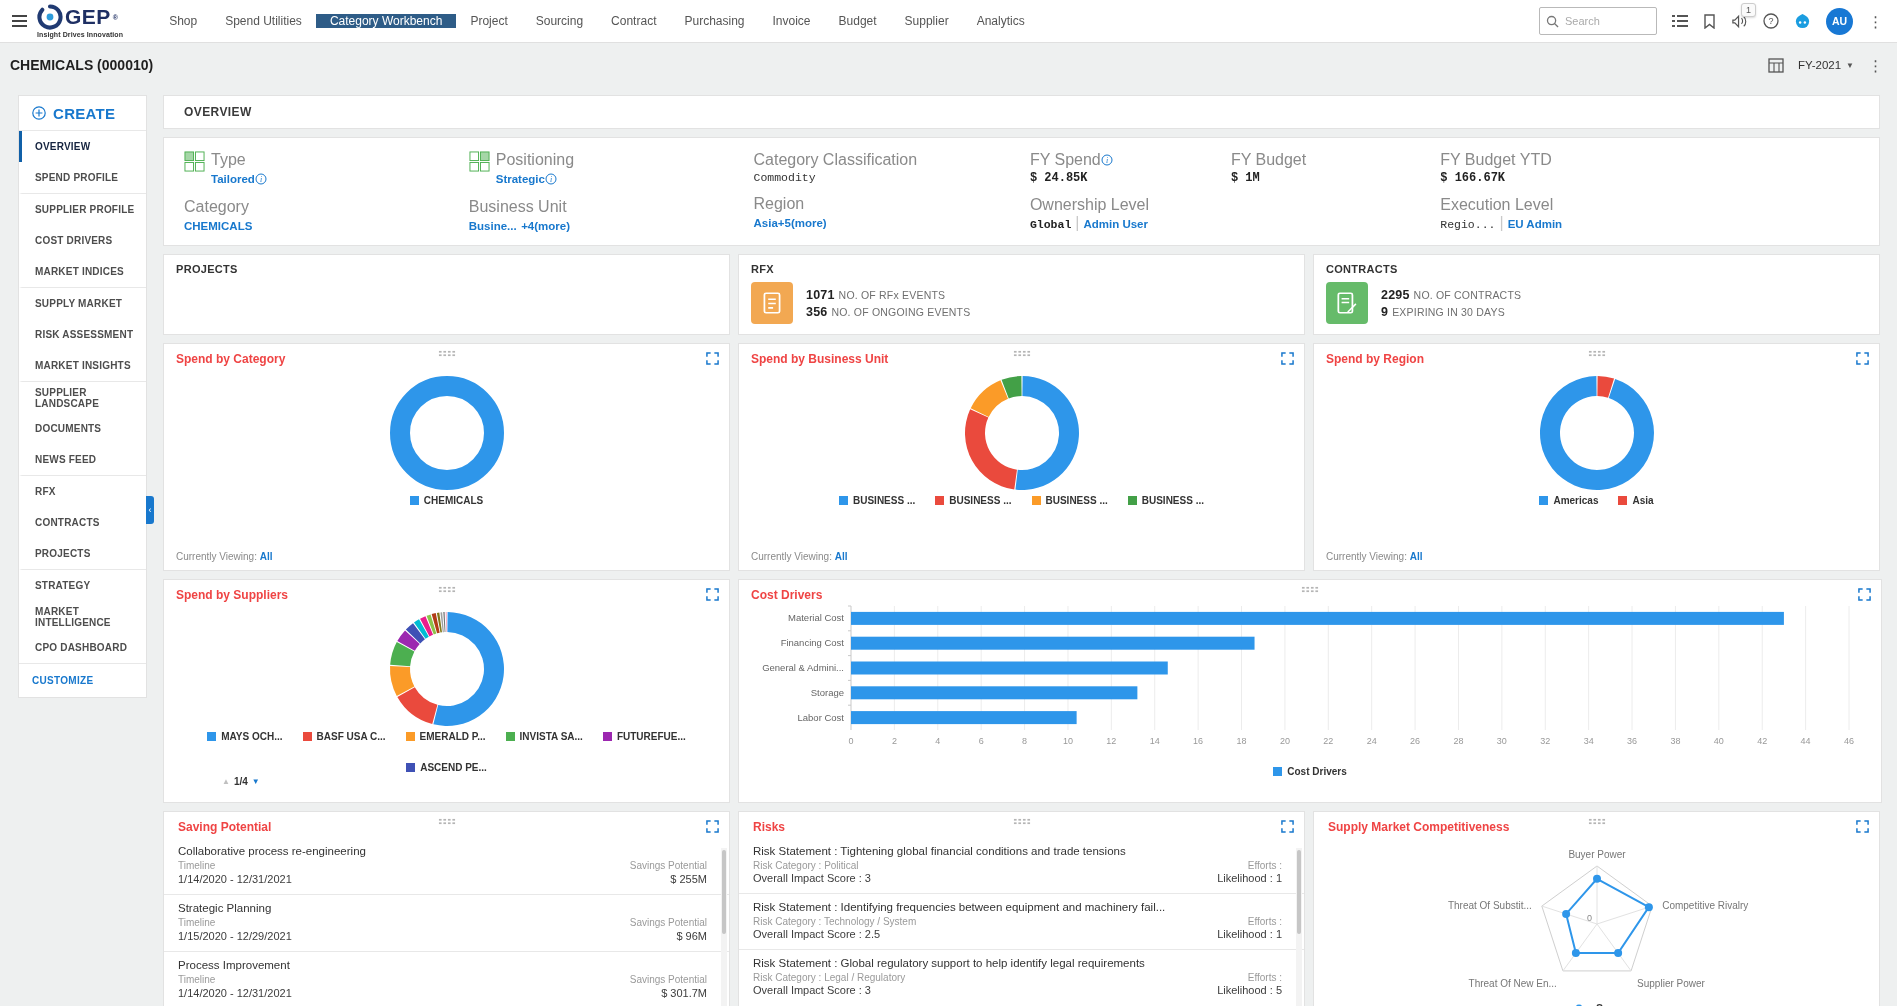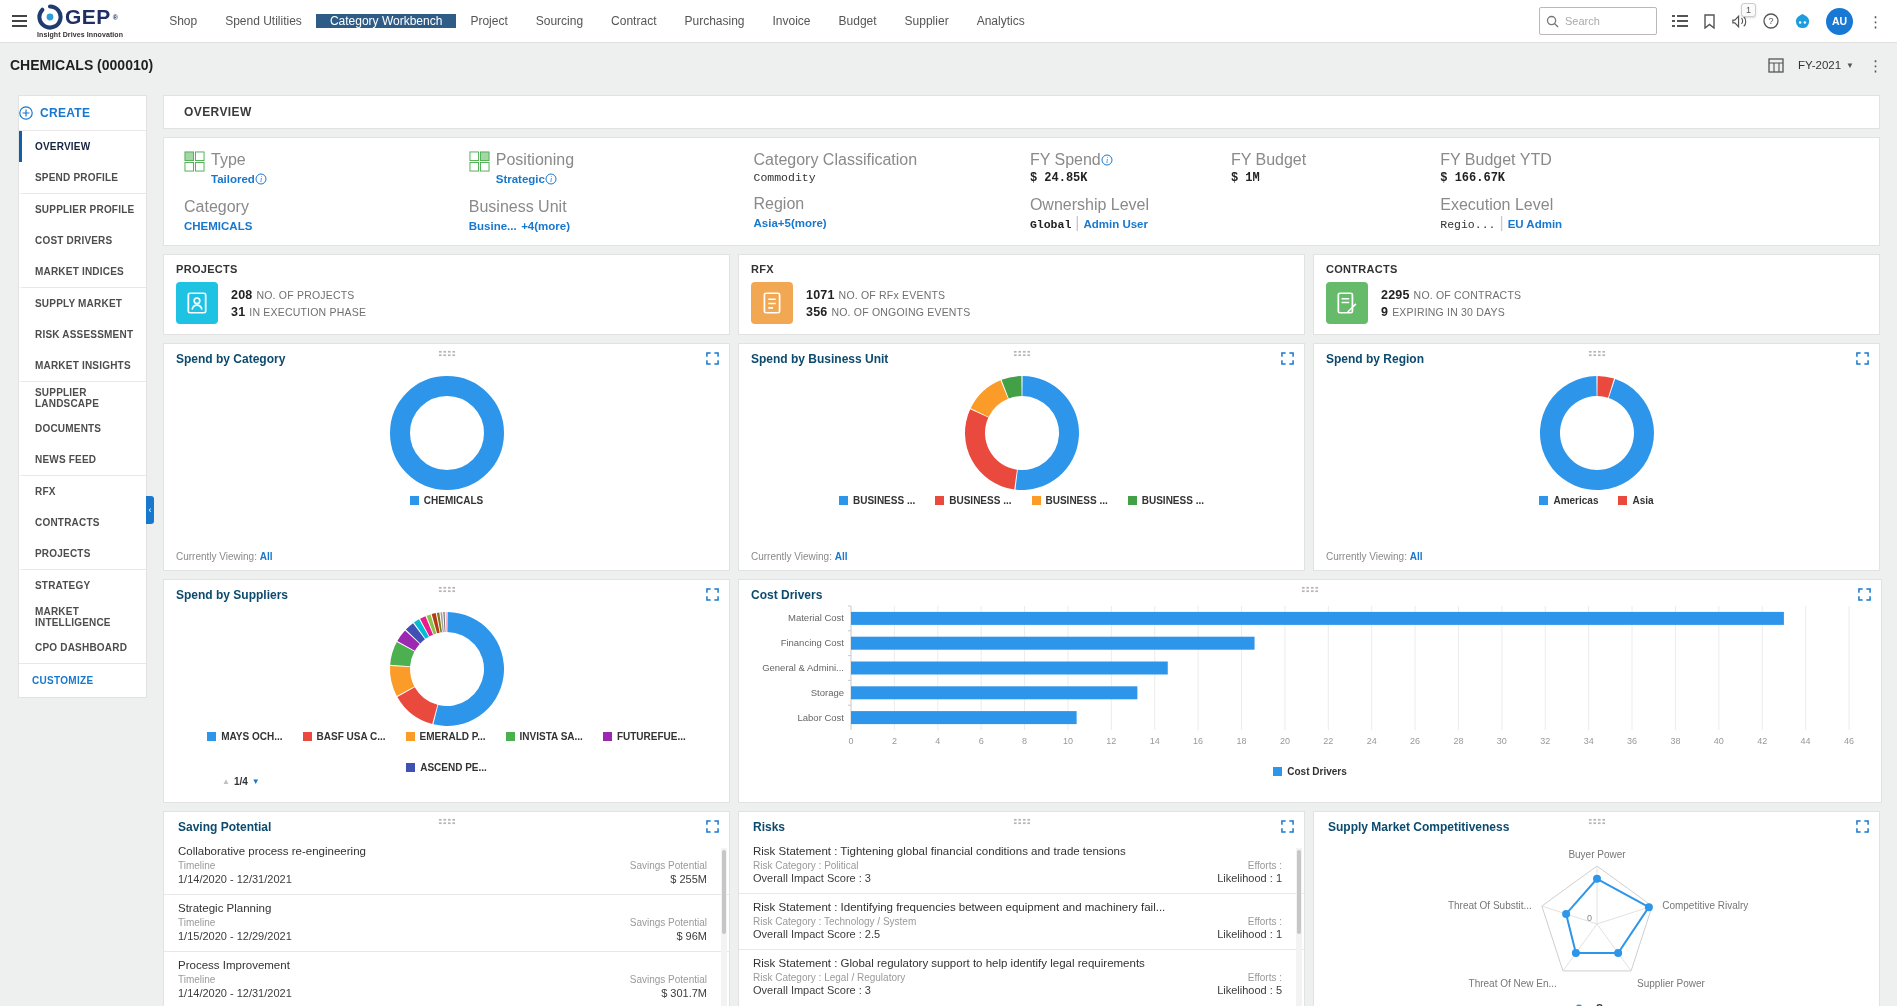--- a/index.html
+++ b/index.html
@@ -32,22 +32,22 @@
   .titlebar{height:44px;display:flex;align-items:center;padding:0 14px 0 10px;}
   .page-title{font-size:14px;font-weight:700;color:#1f1f1f;}
   .title-right{margin-left:auto;display:flex;align-items:center;gap:14px;}
   .fy{display:inline-flex;align-items:center;gap:5px;font-size:11.5px;color:#333;cursor:pointer;}
   .caret{font-size:8px;color:#555;}
   
   .content{display:flex;padding:0 17px 0 18px;gap:16px;align-items:flex-start;}
   .card{background:#fff;border:1px solid #e2e2e2;box-sizing:border-box;}
   
   .sidebar{width:127px;flex:0 0 127px;background:#fff;border:1px solid #e2e2e2;position:relative;margin-top:8px;}
-  .create{height:34px;display:flex;align-items:center;gap:7px;padding-left:0;border-bottom:1px solid #e8e8e8;
-    color:#1878cd;font-size:12px;font-weight:700;letter-spacing:.3px;cursor:pointer;}
+  .create{height:34px;display:flex;align-items:center;gap:7px;padding-left:13px;border-bottom:1px solid #e8e8e8;
+    color:#1878cd;font-size:15px;font-weight:700;letter-spacing:.3px;cursor:pointer;}
   .side-item{height:31px;display:flex;align-items:center;padding-left:13px;font-size:10px;font-weight:700;
     color:#4d4d4d;letter-spacing:.2px;cursor:pointer;border-left:3px solid transparent;}
   .side-item.active{border-left:3px solid #1060a8;color:#15233f;}
   .side-item.divide{border-bottom:1px solid #e8e8e8;}
   .customize{height:33px;display:flex;align-items:center;padding-left:13px;font-size:10px;font-weight:700;
     color:#1878cd;letter-spacing:.3px;border-top:1px solid #e8e8e8;cursor:pointer;}
   .collapse{position:absolute;right:-8px;top:400px;width:8px;height:28px;background:#1878cd;color:#fff;
     font-size:9px;display:flex;align-items:center;justify-content:center;border-radius:0 3px 3px 0;cursor:pointer;}
   
   .main{flex:1;display:flex;flex-direction:column;gap:8px;margin-top:8px;min-width:0;}
@@ -69,21 +69,21 @@
   .row4{grid-template-columns:567px 1fr;}
   .sumcard{padding:8px 12px 10px;}
   .sumtitle{font-size:11px;font-weight:700;color:#333;letter-spacing:.3px;}
   .sumbody{display:flex;gap:13px;margin-top:7px;align-items:center;}
   .sumicon{width:42px;height:42px;border-radius:4px;display:flex;align-items:center;justify-content:center;flex:0 0 42px;}
   .statline{font-size:10.5px;color:#6f6f6f;margin:3px 0;letter-spacing:.2px;}
   .statline b{font-size:12.5px;color:#222;margin-right:4px;}
   
   .chart-card{position:relative;padding:8px 12px 6px;display:flex;flex-direction:column;height:228px;}
   .row4 .chart-card{height:224px;}
-  .ctitle{font-size:12px;font-weight:600;color:#0c4a6e;}
+  .ctitle{font-size:12px;font-weight:600;color:#ef4444;}
   .dots{position:absolute;left:50%;top:6px;transform:translateX(-50%);width:18px;height:7px;
     background-image:radial-gradient(circle,#b5b5b5 1.1px,transparent 1.3px);background-size:4.5px 3.5px;cursor:grab;}
   .expand{position:absolute;top:8px;right:10px;cursor:pointer;display:inline-flex;}
   .donut-wrap{display:flex;justify-content:center;margin:9px 0 4px;}
   .clegend{display:flex;justify-content:center;gap:20px;flex-wrap:wrap;align-items:center;}
   .lg{display:inline-flex;align-items:center;gap:5px;font-size:10px;font-weight:700;color:#333;}
   .lg i{width:9px;height:9px;display:inline-block;}
   .cfooter{margin-top:auto;font-size:10px;color:#8a8a8a;padding-bottom:2px;}
   .cfooter a{color:#1878cd;font-weight:600;text-decoration:none;}
   .pager{font-size:10px;color:#333;font-weight:700;margin:3px 0 0 46px;display:flex;align-items:center;gap:4px;}
@@ -334,33 +334,20 @@
           <div class="cellrow2">
             <div class="lab">Execution Level</div>
             <div><span class="val" style="display:inline">Regio...</span><span class="sep">|</span><a class="link">EU Admin</a></div>
           </div>
         </div>
       </div>
 
       <div class="row sum3" id="summary-row">
           <div class="card sumcard">
             <div class="sumtitle">PROJECTS</div>
-            <div class="sumbody">
-              <span class="sumicon" style="background: rgb(30, 195, 228);">
-                <svg width="26" height="26" viewBox="0 0 24 24">
-                  <rect x="4" y="3" width="16" height="18" rx="1.5" fill="none" stroke="#fff" stroke-width="1.6"></rect>
-                  <circle cx="12" cy="10" r="2.6" fill="none" stroke="#fff" stroke-width="1.5"></circle>
-                  <path d="M7.5 18c.6-2.6 2.4-4 4.5-4s3.9 1.4 4.5 4" fill="none" stroke="#fff" stroke-width="1.5"></path>
-                </svg>
-              </span>
-              <div>
-                <div class="statline"><b>208</b>NO. OF PROJECTS</div>
-                <div class="statline"><b>31</b>IN EXECUTION PHASE</div>
-              </div>
-            </div>
           </div>
           <div class="card sumcard">
             <div class="sumtitle">RFX</div>
             <div class="sumbody">
               <span class="sumicon" style="background: rgb(242, 168, 82);">
                 <svg width="26" height="26" viewBox="0 0 24 24">
                   <rect x="5" y="3" width="14" height="18" rx="1.5" fill="none" stroke="#fff" stroke-width="1.6"></rect>
                   <path d="M8.5 8.5h7M8.5 12.5h7M8.5 16.5h4.5" stroke="#fff" stroke-width="1.5"></path>
                 </svg>
               </span>

